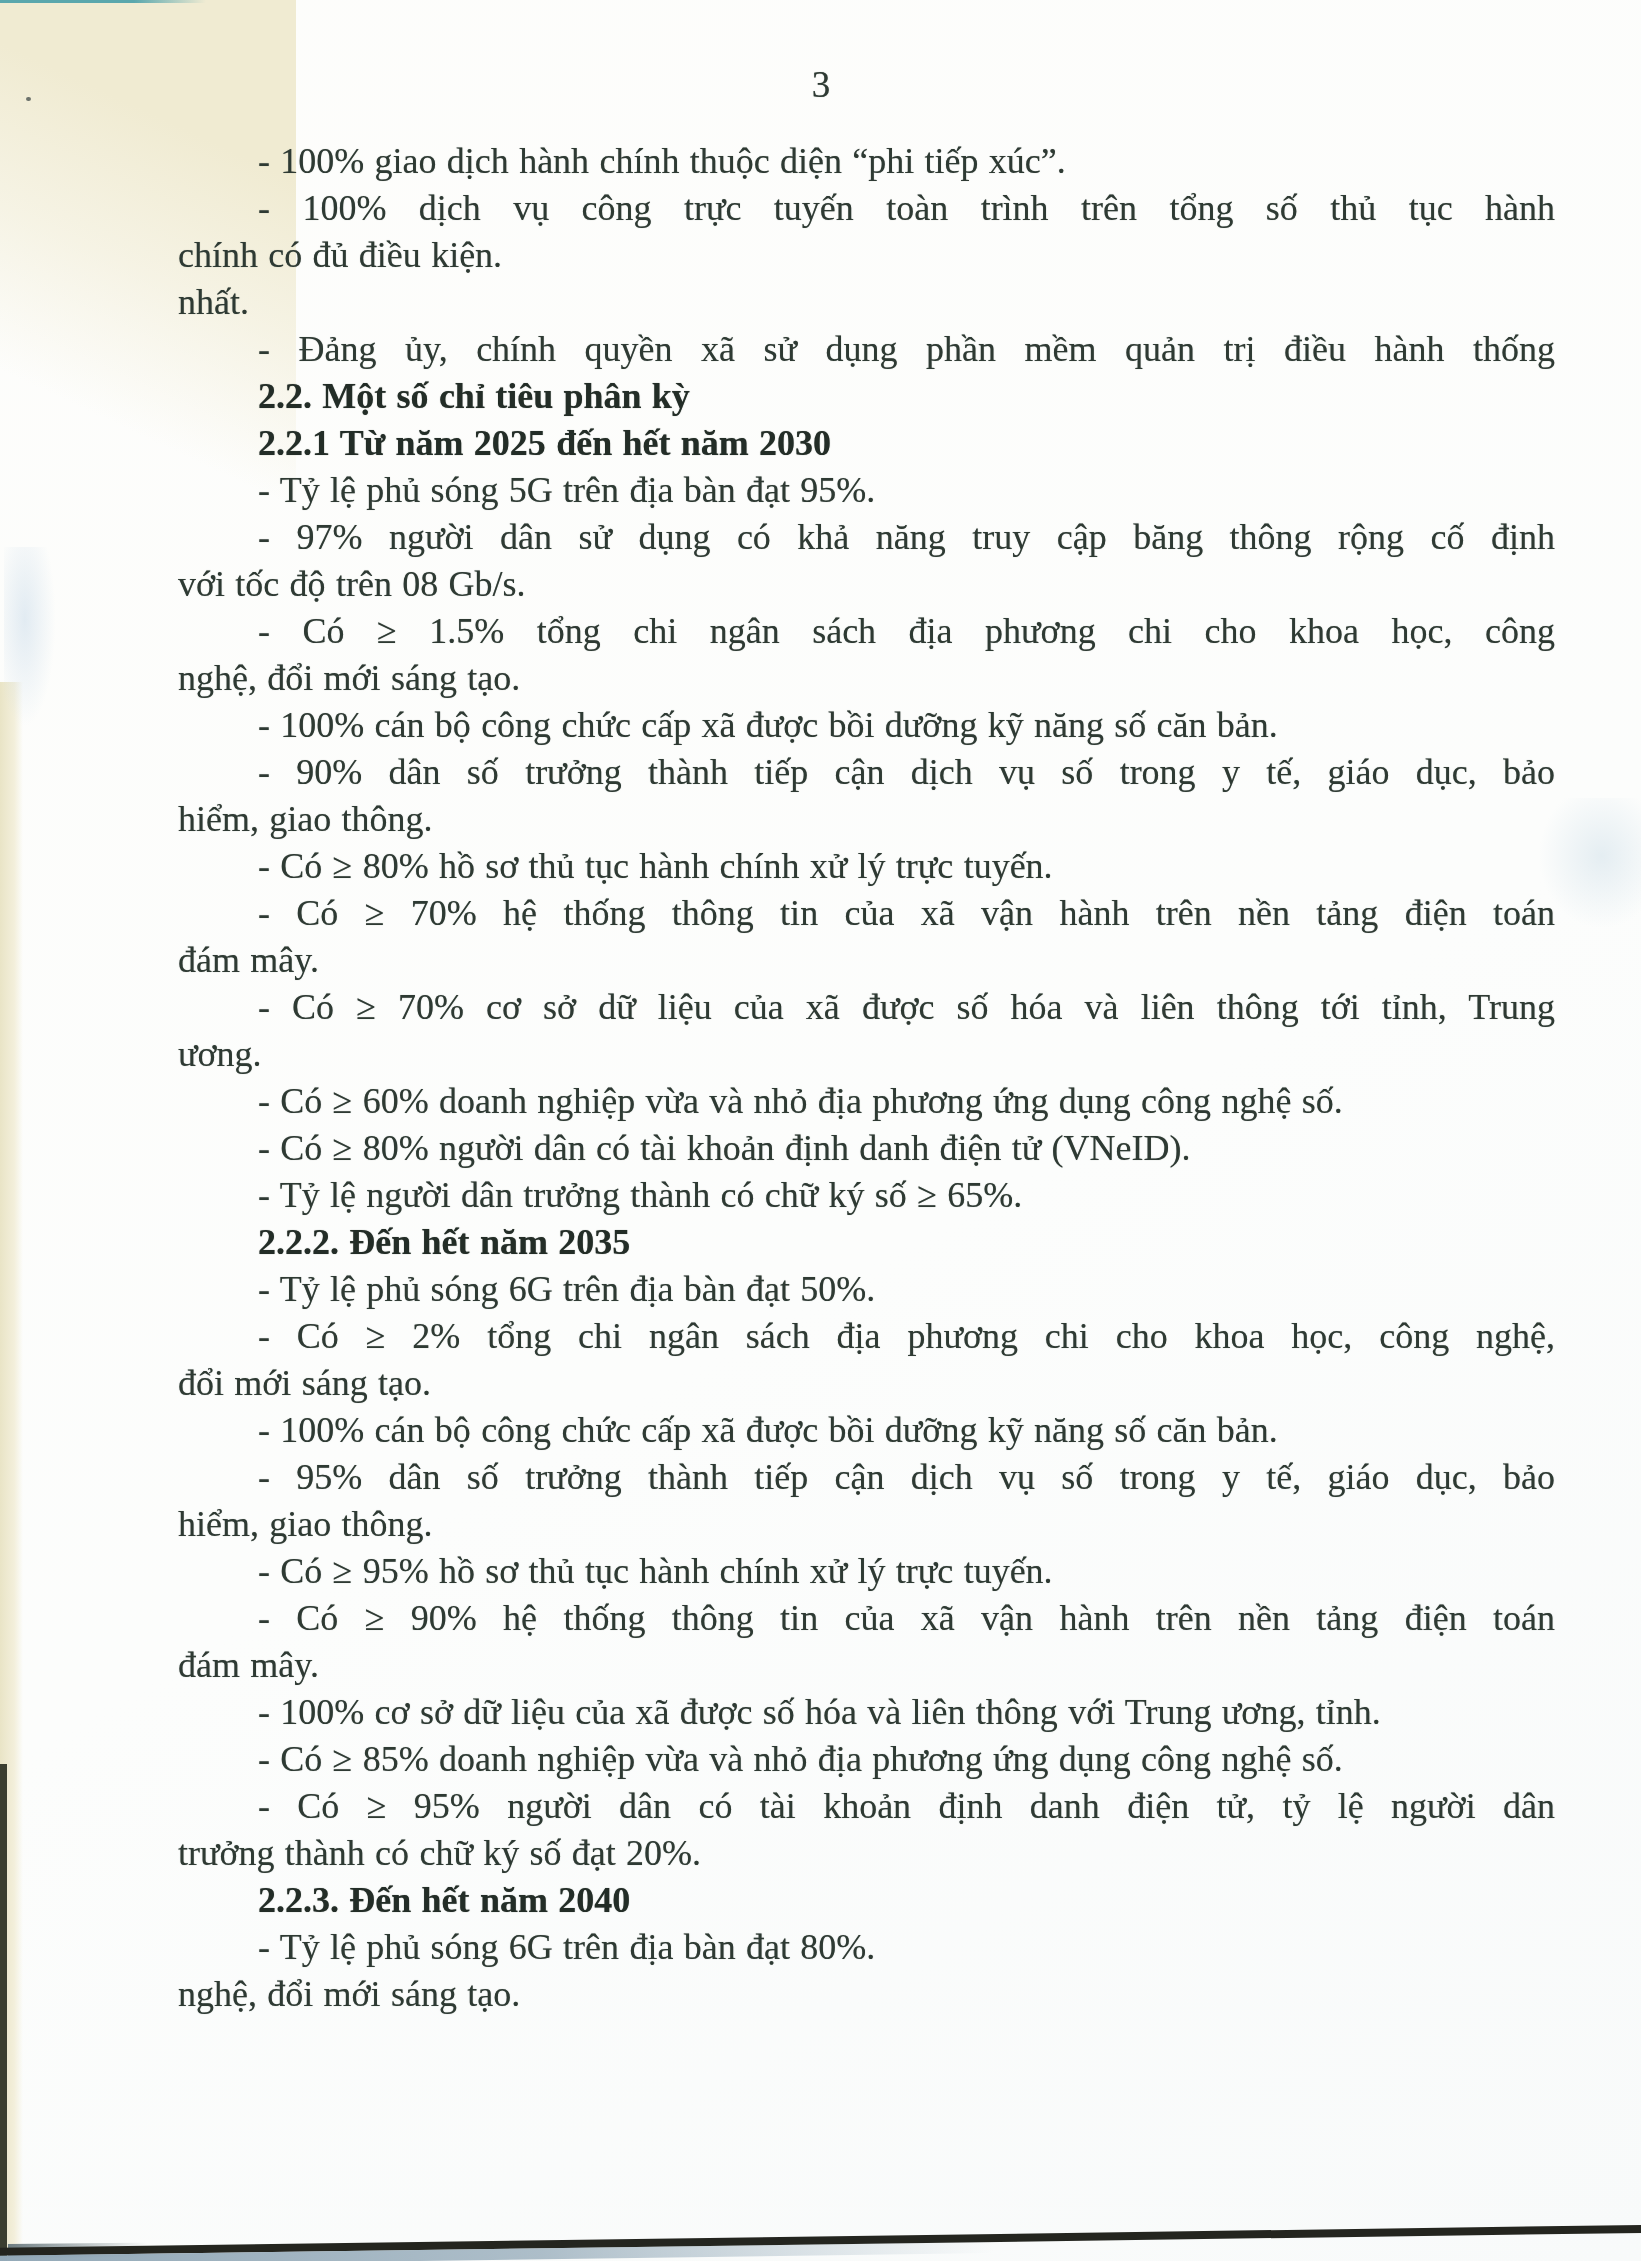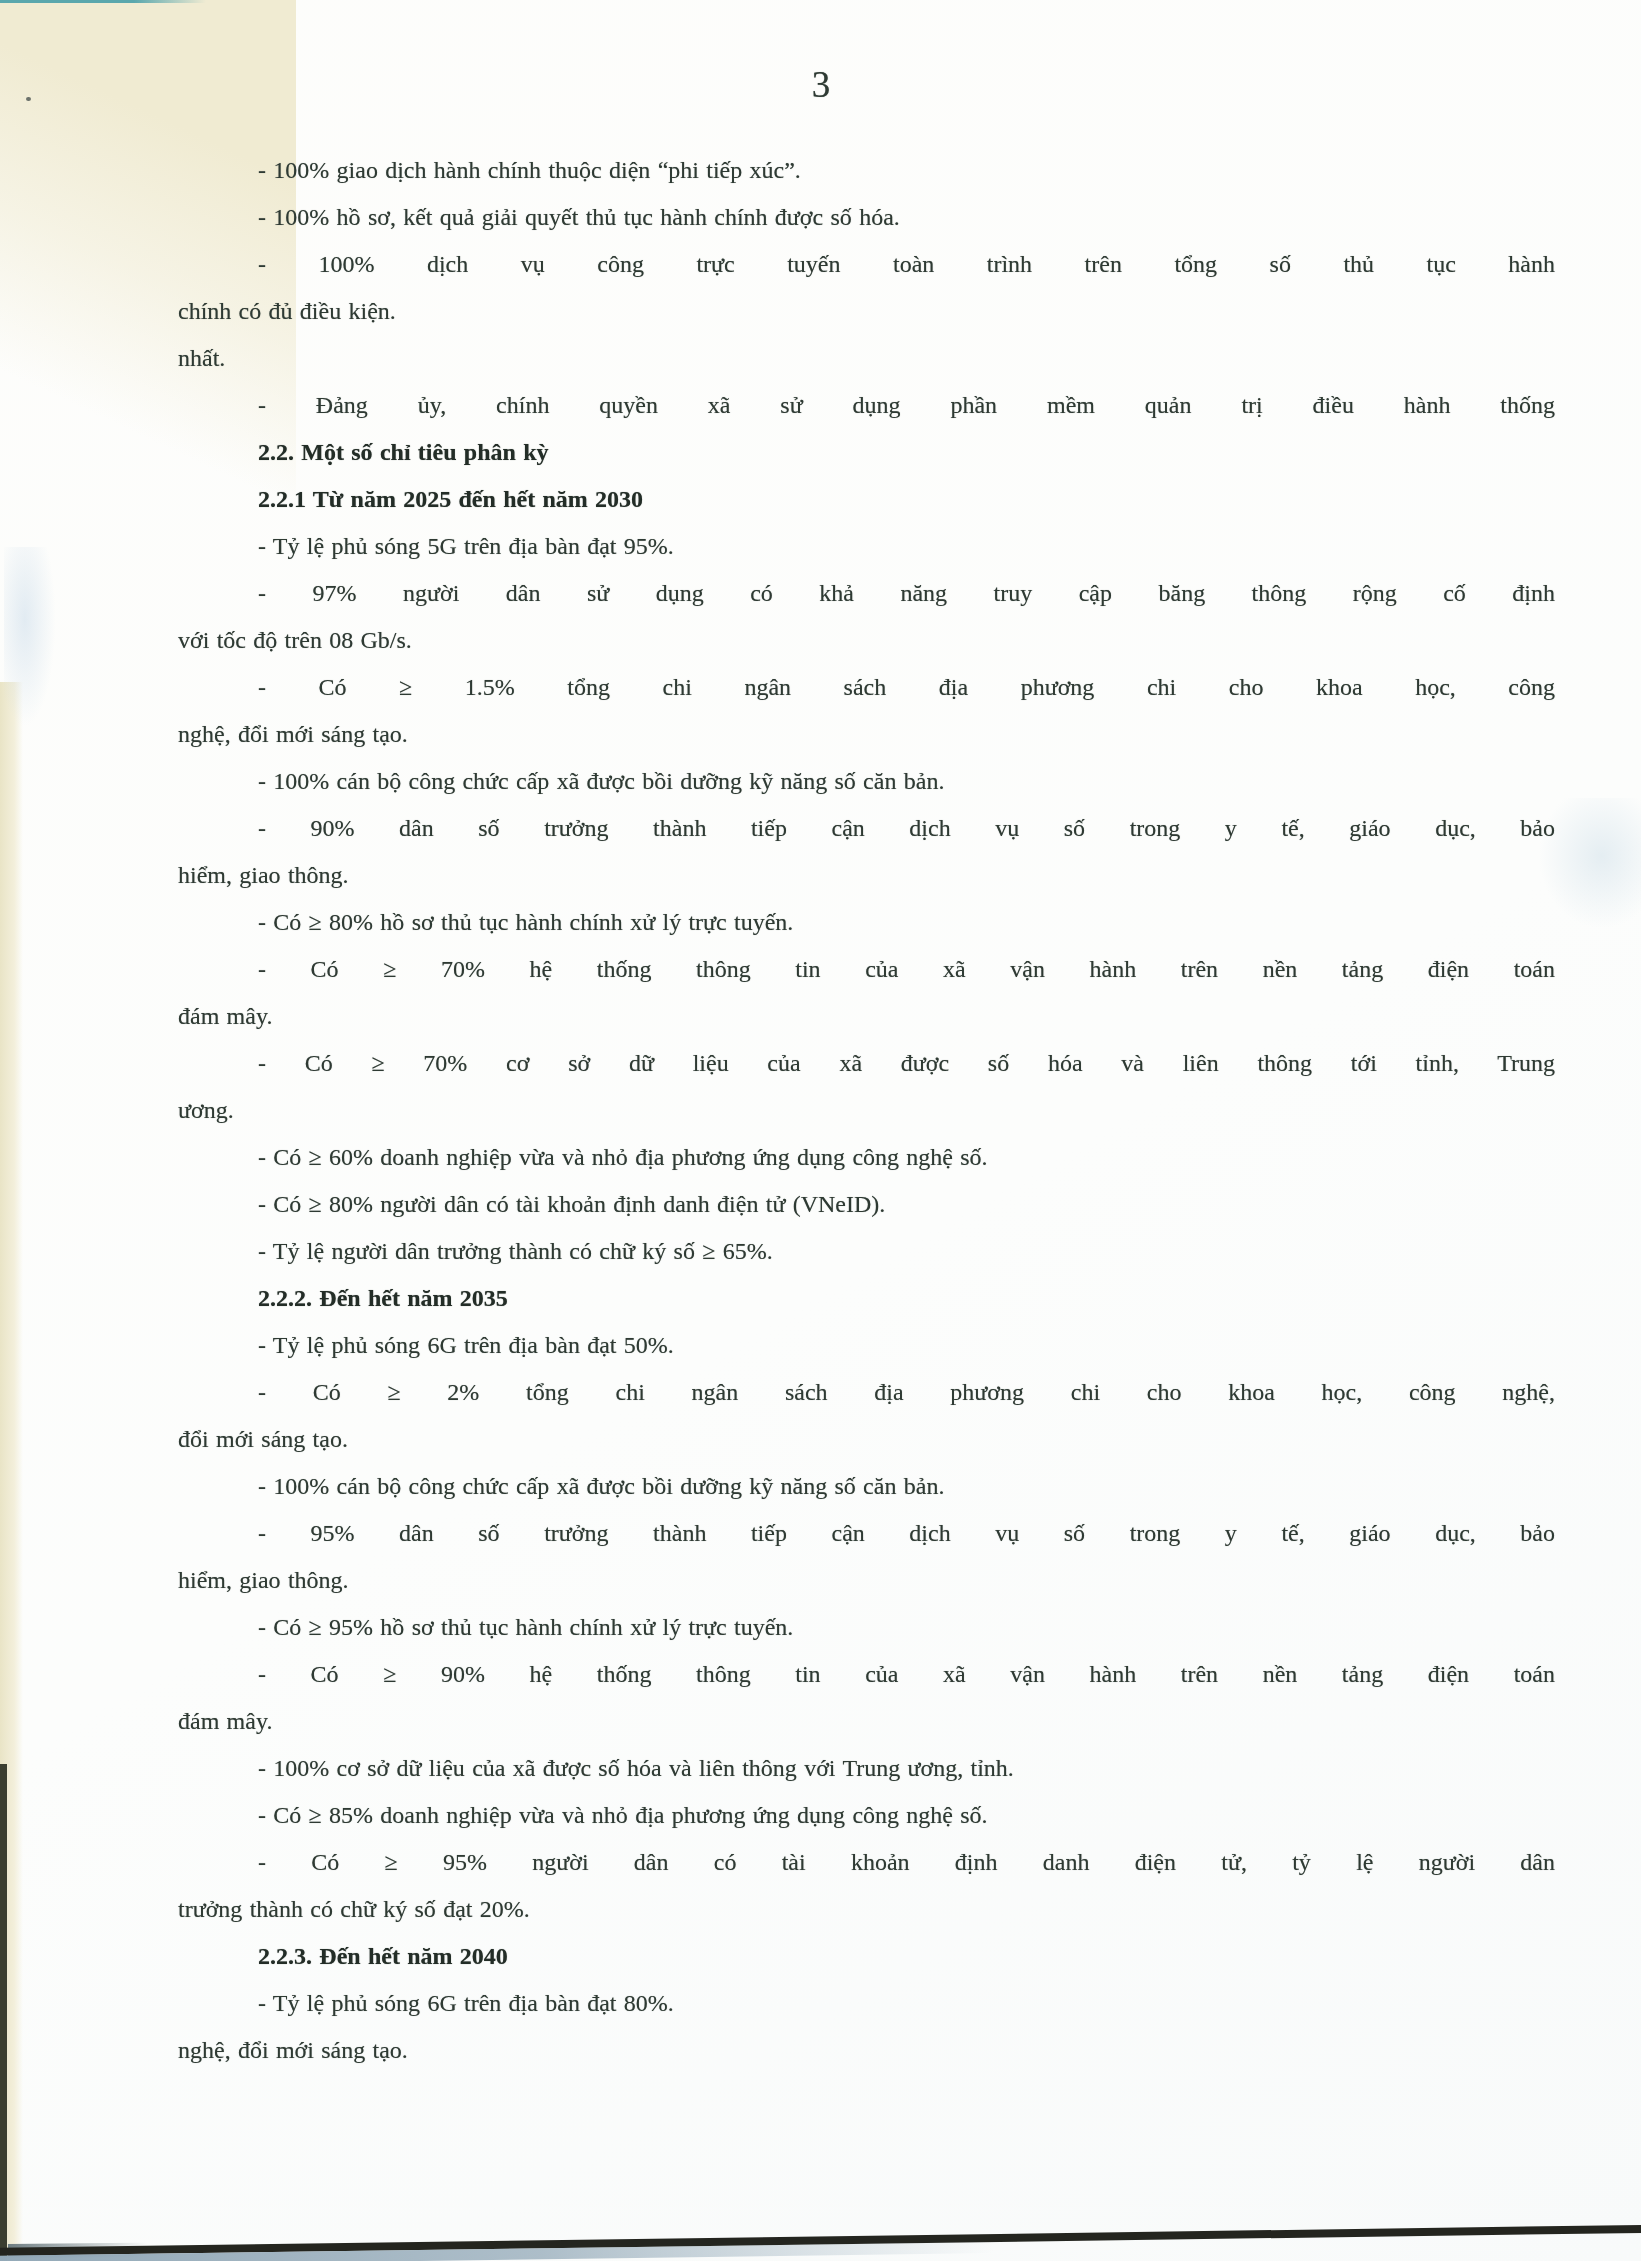--- a/index.html
+++ b/index.html
@@ -83,23 +83,23 @@
   
   .page-number {
     position: absolute; left: 0; top: 63px;
     width: 1642px;
     text-align: center;
     font-size: 37px;
     color: var(--ink);
     text-shadow: 0 0 0.8px rgba(46,58,51,0.55);
   }
   .content {
-    position: absolute; left: 178px; top: 147px;
+    position: absolute; left: 178px; top: 138px;
     width: 1377px;
-    font-size: 24px;
+    font-size: 36px;
     line-height: 47px;
     color: var(--ink);
     word-spacing: 1.3px;
     text-shadow: 0 0 0.8px rgba(46,58,51,0.5);
   }
   .para { margin: 0; padding: 0; }
   .ln { display: block; text-align: justify; }
   .ln.just { text-align-last: justify; }
   .ln.first { padding-left: 80px; }
   .para.heading .ln {
@@ -123,23 +123,20 @@
   <div class="right-smudge"></div>
   <div class="speck"></div>
 
   <div class="page-number">3</div>
 
   <div class="content">
       <p class="para body">
         <span class="ln first">- 100% giao dịch hành chính thuộc diện “phi tiếp xúc”.</span>
       </p>
       <p class="para body">
-        <span class="ln first">- 100% hồ sơ, kết quả giải quyết thủ tục hành chính được số hóa.</span>
-      </p>
-      <p class="para body">
         <span class="ln first just">- 100% dịch vụ công trực tuyến toàn trình trên tổng số thủ tục hành</span>
         <span class="ln">chính có đủ điều kiện.</span>
       </p>
       <p class="para body">
         <span class="ln">nhất.</span>
         <span class="ln first just">- Đảng ủy, chính quyền xã sử dụng phần mềm quản trị điều hành thống</span>
       </p>
       <p class="para heading">
         <span class="ln first">2.2. Một số chỉ tiêu phân kỳ</span>
       </p>

